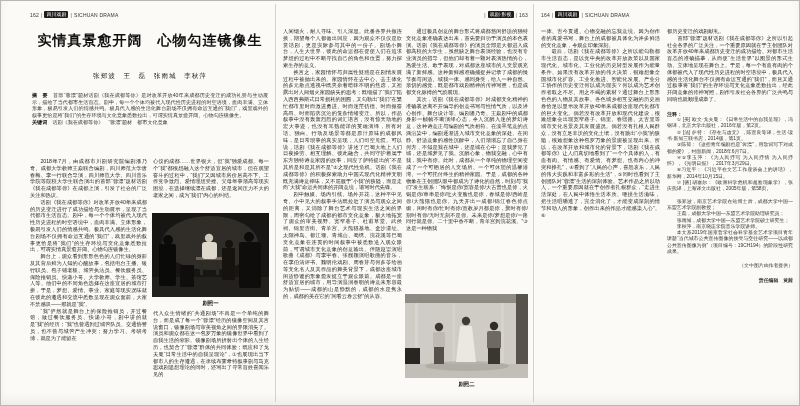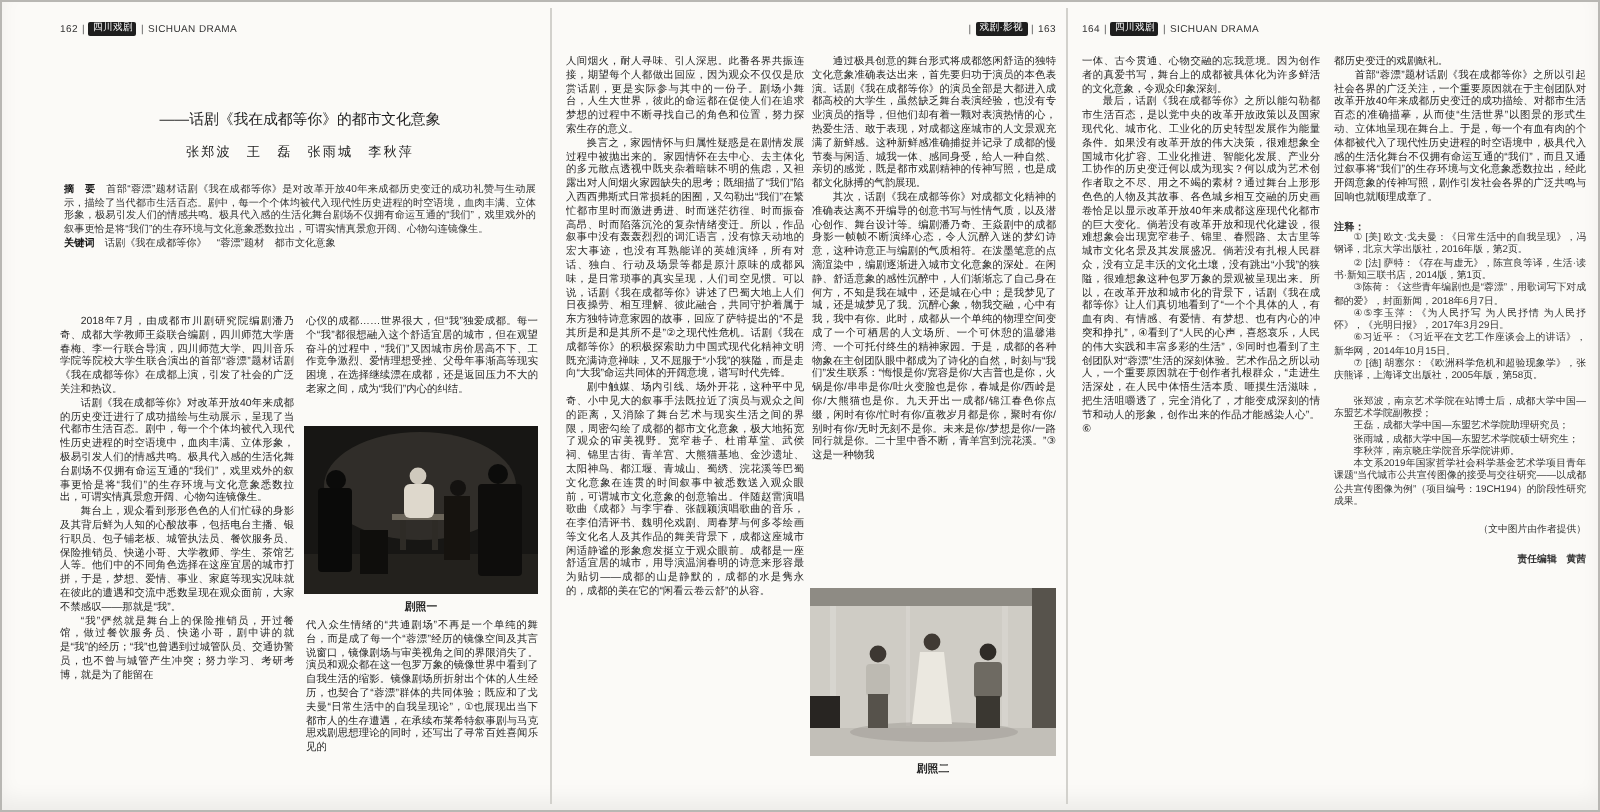--- a/index.html
+++ b/index.html
@@ -37,21 +37,21 @@
   <div class="gutter" style="left:533px"></div>
 
   <div class="hdr" style="left:30px;top:11px">
     <span>162</span>
     <span class="bar">|</span>
     <span class="chip">四川戏剧</span>
     <span class="bar">|</span>
     <span>SICHUAN DRAMA</span>
   </div>
 
-  <div class="subtitle" style="left:28px;top:55px">——话剧《我在成都等你》的都市文化意象</div>
+  <div class="title" style="left:28px;top:32px">实情真景愈开阔　心物勾连镜像生</div>
   <div class="authors" style="left:28px;top:72px">张郑波　王　磊　张雨城　李秋萍</div>
 
   <div class="abs" style="left:32px;top:92px;width:236px;height:62px;overflow:hidden">
     <p><b>摘　要</b>　<span>首部“蓉漂”题材话剧《我在成都等你》是对改革开放40年来成都历史变迁的成功礼赞与生动展示，描绘了当代都市生活百态。剧中，每一个个体均被代入现代性历史进程的时空语境，血肉丰满、立体形象，极易引发人们的情感共鸣。极具代入感的生活化舞台剧场不仅拥有命运互通的“我们”，戏里戏外的叙事更恰是将“我们”的生存环境与文化意象悉数拉出，可谓实情真景愈开阔、心物勾连镜像生。</span></p>
     <p><b>关键词</b>　<span>话剧《我在成都等你》　“蓉漂”题材　都市文化意象</span></p>
   </div>
 
   <div class="col" style="left:30px;top:158px;width:117px;height:240px">
     <div>
         <p>2018年7月，由成都市川剧研究院编剧潘乃奇、成都大学教师王焱联合编剧，四川师范大学唐春梅、李一行联合导演，四川师范大学、四川音乐学院等院校大学生联合演出的首部“蓉漂”题材话剧《我在成都等你》在成都上演，引发了社会的广泛关注和热议。</p>

